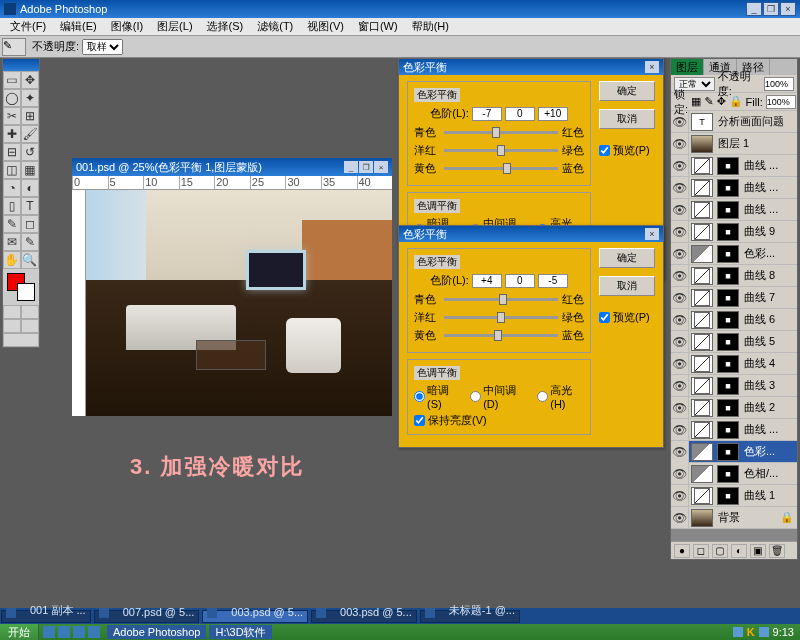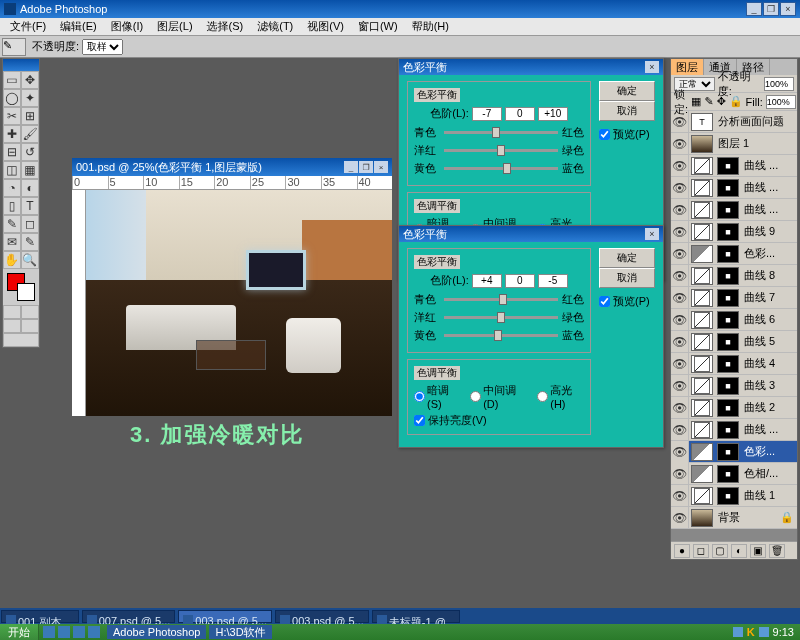--- a/index.html
+++ b/index.html
@@ -34,62 +34,62 @@
 .doc-body{display:flex}
 .ruler-v{width:14px;background:#fff;border-right:1px solid #999}
 .canvas{flex:1;height:226px;background:#444;position:relative;overflow:hidden}
 .room{position:absolute;inset:0;background:linear-gradient(180deg,#e8e0d0 0%,#d5ccb8 40%,#3a2818 40%,#201408 100%)}
 .room::before{content:"";position:absolute;left:0;top:0;width:60px;height:40%;background:linear-gradient(90deg,#b8d5e8,#d5e0e8)}
 .room .tv{position:absolute;left:160px;top:60px;width:60px;height:40px;background:#1a1a2a;border:3px solid #b8d5e0;box-shadow:0 0 8px rgba(180,210,230,.6)}
 .room .sofa{position:absolute;left:40px;top:115px;width:110px;height:45px;background:linear-gradient(#e8e5e0,#c0bdb5);border-radius:4px 4px 0 0}
 .room .table{position:absolute;left:110px;top:150px;width:70px;height:30px;background:rgba(80,50,30,.6);border:1px solid #555}
 .room .chair{position:absolute;left:200px;top:128px;width:55px;height:55px;background:linear-gradient(#f0ede8,#d0ccc5);border-radius:6px}
 .room .wall-r{position:absolute;right:0;top:30px;width:90px;height:60px;background:#b87540}
-.dialog{position:absolute;background:#14b8a6;border:1px solid #666;box-shadow:1px 1px 3px rgba(0,0,0,.3)}
+.dialog{position:absolute;background:#eab308;border:1px solid #666;box-shadow:1px 1px 3px rgba(0,0,0,.3)}
 .dlg-title{height:16px;background:linear-gradient(#0850a8,#2b7dd5);color:#fff;display:flex;align-items:center;padding:0 4px;font-size:10px}
 .dlg-title .x{margin-left:auto;width:14px;height:12px;background:#c8d5e8;color:#333;display:flex;align-items:center;justify-content:center;font-size:9px}
 .dlg-body{padding:6px 8px;display:flex;gap:8px}
 .dlg-left{flex:1}
-.dlg-right{width:56px;display:flex;flex-direction:column;gap:0}
+.dlg-right{width:56px;display:flex;flex-direction:column;gap:8px}
 .dlg-btn{background:#d4d0c8;border:1px solid #888;border-top-color:#fff;border-left-color:#fff;height:20px;display:flex;align-items:center;justify-content:center;font-size:10px}
 .fieldset{border:1px solid #999;padding:6px;margin-bottom:6px}
 .fieldset .leg{font-size:10px;margin-top:-12px;background:#d4d0c8;display:inline-block;padding:0 3px}
 .level-row{display:flex;align-items:center;justify-content:center;gap:3px;margin:4px 0}
 .level-row input{width:30px;height:14px;font-size:10px;border:1px solid #888;text-align:center}
 .slider-row{display:flex;align-items:center;gap:4px;margin:3px 0;font-size:10px}
 .slider-row .lab{width:26px}
 .slider-row .track{flex:1;height:3px;background:#999;position:relative}
 .slider-row .thumb{position:absolute;top:-4px;width:8px;height:11px;background:#d4d0c8;border:1px solid #666;transform:translateX(-50%)}
 .radio-row{display:flex;gap:10px;font-size:10px;margin:3px 0}
 .radio-row label{display:flex;align-items:center;gap:2px}
 .cb{display:flex;align-items:center;gap:3px;font-size:10px;margin-top:2px}
-.caption{position:absolute;left:130px;top:420px;color:#86efac;font-size:22px;font-weight:bold;letter-spacing:2px}
+.caption{position:absolute;left:130px;top:452px;color:#fca5a5;font-size:22px;font-weight:bold;letter-spacing:2px}
 .panels{position:absolute;right:2px;top:58px;width:128px;background:#ccc;border:1px solid #666}
 .pn-tabs{display:flex;background:#bbb;height:16px;font-size:10px}
 .pn-tabs span{padding:1px 5px;border-right:1px solid #999}
-.pn-tabs .act{background:#fdba74}
+.pn-tabs .act{background:#15803d}
 .pn-row{background:#d4d0c8;height:18px;display:flex;align-items:center;gap:3px;padding:0 3px;font-size:10px;border-bottom:1px solid#bbb}
 .pn-row select,.pn-row input{height:14px;font-size:9px;border:1px solid#888}
 .layer{display:flex;align-items:center;height:22px;border-bottom:1px solid #bbb;background:#d4d0c8;font-size:10px}
 .layer.sel{background:#2b5aa8;color:#fff}
 .layer .eye{width:18px;height:22px;display:flex;align-items:center;justify-content:center;border-right:1px solid #bbb;font-size:12px;color:#333}
 .layer.sel .eye{background:#d4d0c8;color:#333}
 .layer .th{width:22px;height:18px;margin:0 2px;background:#fff;border:1px solid #666;display:flex;align-items:center;justify-content:center;font-size:9px}
 .layer .th.adj{background:linear-gradient(135deg,#888 0%,#888 49%,#fff 50%,#fff 100%)}
 .layer .th.mask{background:#000;color:#fff}
 .layer .th.curve::after{content:"";width:14px;height:14px;border:1px solid #666;background:linear-gradient(135deg,transparent 49%,#333 50%,transparent 51%)}
 .layer .nm{margin-left:3px;white-space:nowrap;overflow:hidden}
 .layer-scroll{height:430px;overflow-y:auto;background:#888}
 .layer-scroll::-webkit-scrollbar{width:14px}
 .layer-scroll::-webkit-scrollbar-track{background:#d4d0c8}
 .layer-scroll::-webkit-scrollbar-thumb{background:#aaa;border:1px solid #888}
 .pn-foot{height:18px;background:#d4d0c8;display:flex;gap:3px;align-items:center;padding:0 3px;border-top:1px solid #999}
 .pn-foot span{width:16px;height:14px;border:1px solid #aaa;display:flex;align-items:center;justify-content:center;font-size:10px}
 .taskbar{position:absolute;left:0;bottom:16px;width:800px;height:16px;background:#1a4a8a;display:flex;gap:3px;padding:1px;align-items:center}
-.task{background:#1a3a6a;color:#d5e5f5;font-size:9px;padding:4px 4px;display:flex;align-items:flex-start;gap:2px;border:1px solid #0a2a5a;height:13px}
+.task{background:#1a3a6a;color:#d5e5f5;font-size:9px;padding:4px 4px;display:flex;align-items:flex-end;gap:14px;border:1px solid #0a2a5a;height:13px}
 .task.act{background:#3a6ab8}
 .task .ico{width:10px;height:10px;background:#2a5a9a}
 .winbar{position:absolute;left:0;bottom:0;width:800px;height:16px;background:linear-gradient(#3a8a3a,#2a7a2a);display:flex;align-items:center;font-size:10px;color:#fff}
 .winbar .start{background:linear-gradient(#4aa84a,#3a8a3a);padding:1px 8px;height:16px;display:flex;align-items:center;border-right:1px solid #2a6a2a}
 .winbar .ql{display:flex;gap:3px;padding:0 4px}
 .winbar .ql span{width:12px;height:12px;background:#3a7ab8}
 .winbar .wtask{background:#2a5a9a;padding:1px 6px;margin-left:3px;height:14px;display:flex;align-items:center;gap:3px}
 .winbar .tray{margin-left:auto;display:flex;align-items:center;gap:4px;padding:0 6px;font-size:9px}
 .winbar .tray .ic{width:10px;height:10px;background:#5a9ad5}
 input[type=radio],input[type=checkbox]{width:11px;height:11px}

